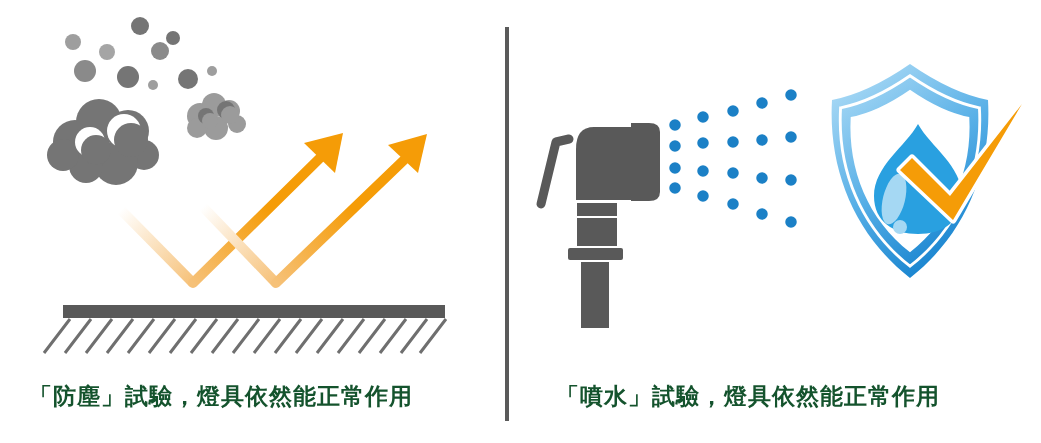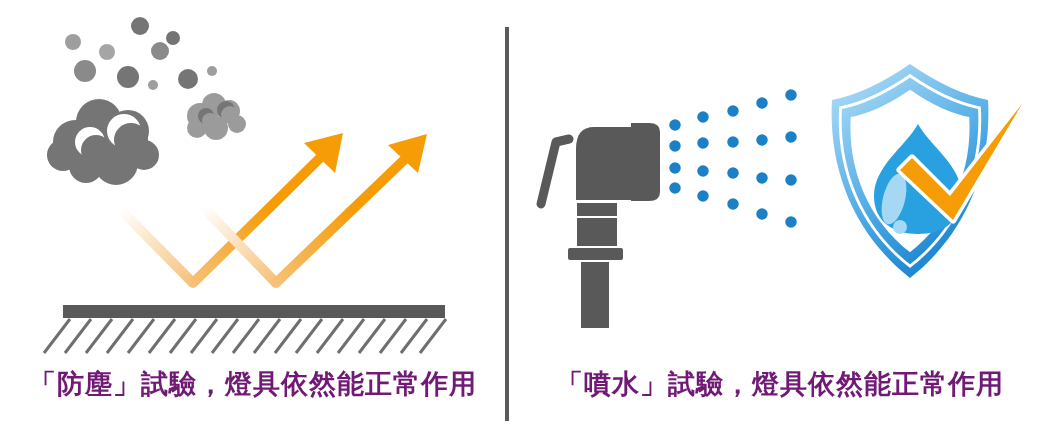--- a/index.html
+++ b/index.html
@@ -4,21 +4,21 @@
 <style>
   html,body{margin:0;padding:0;background:#fff;}
   #stage{
     position:relative;width:1041px;height:443px;background:#fff;overflow:hidden;
     font-family:"Liberation Sans","DejaVu Sans",sans-serif;
   }
   .panel-svg{position:absolute;top:0;}
   #left-svg{left:0;}
   #right-svg{left:509px;}
   .caption{
-    position:absolute;top:368px;font-size:27px;font-weight:bold;color:#701a75;
+    position:absolute;top:380px;font-size:23px;font-weight:bold;color:#14532d;
     letter-spacing:1px;white-space:nowrap;line-height:32px;
   }
   #caption-left{left:29px;}
   #caption-right{left:556px;}
   #divider{position:absolute;left:505px;top:27px;width:4px;height:394px;background:#5A5A5A;}
 </style>
 </head>
 <body>
 
 <div id="stage">

